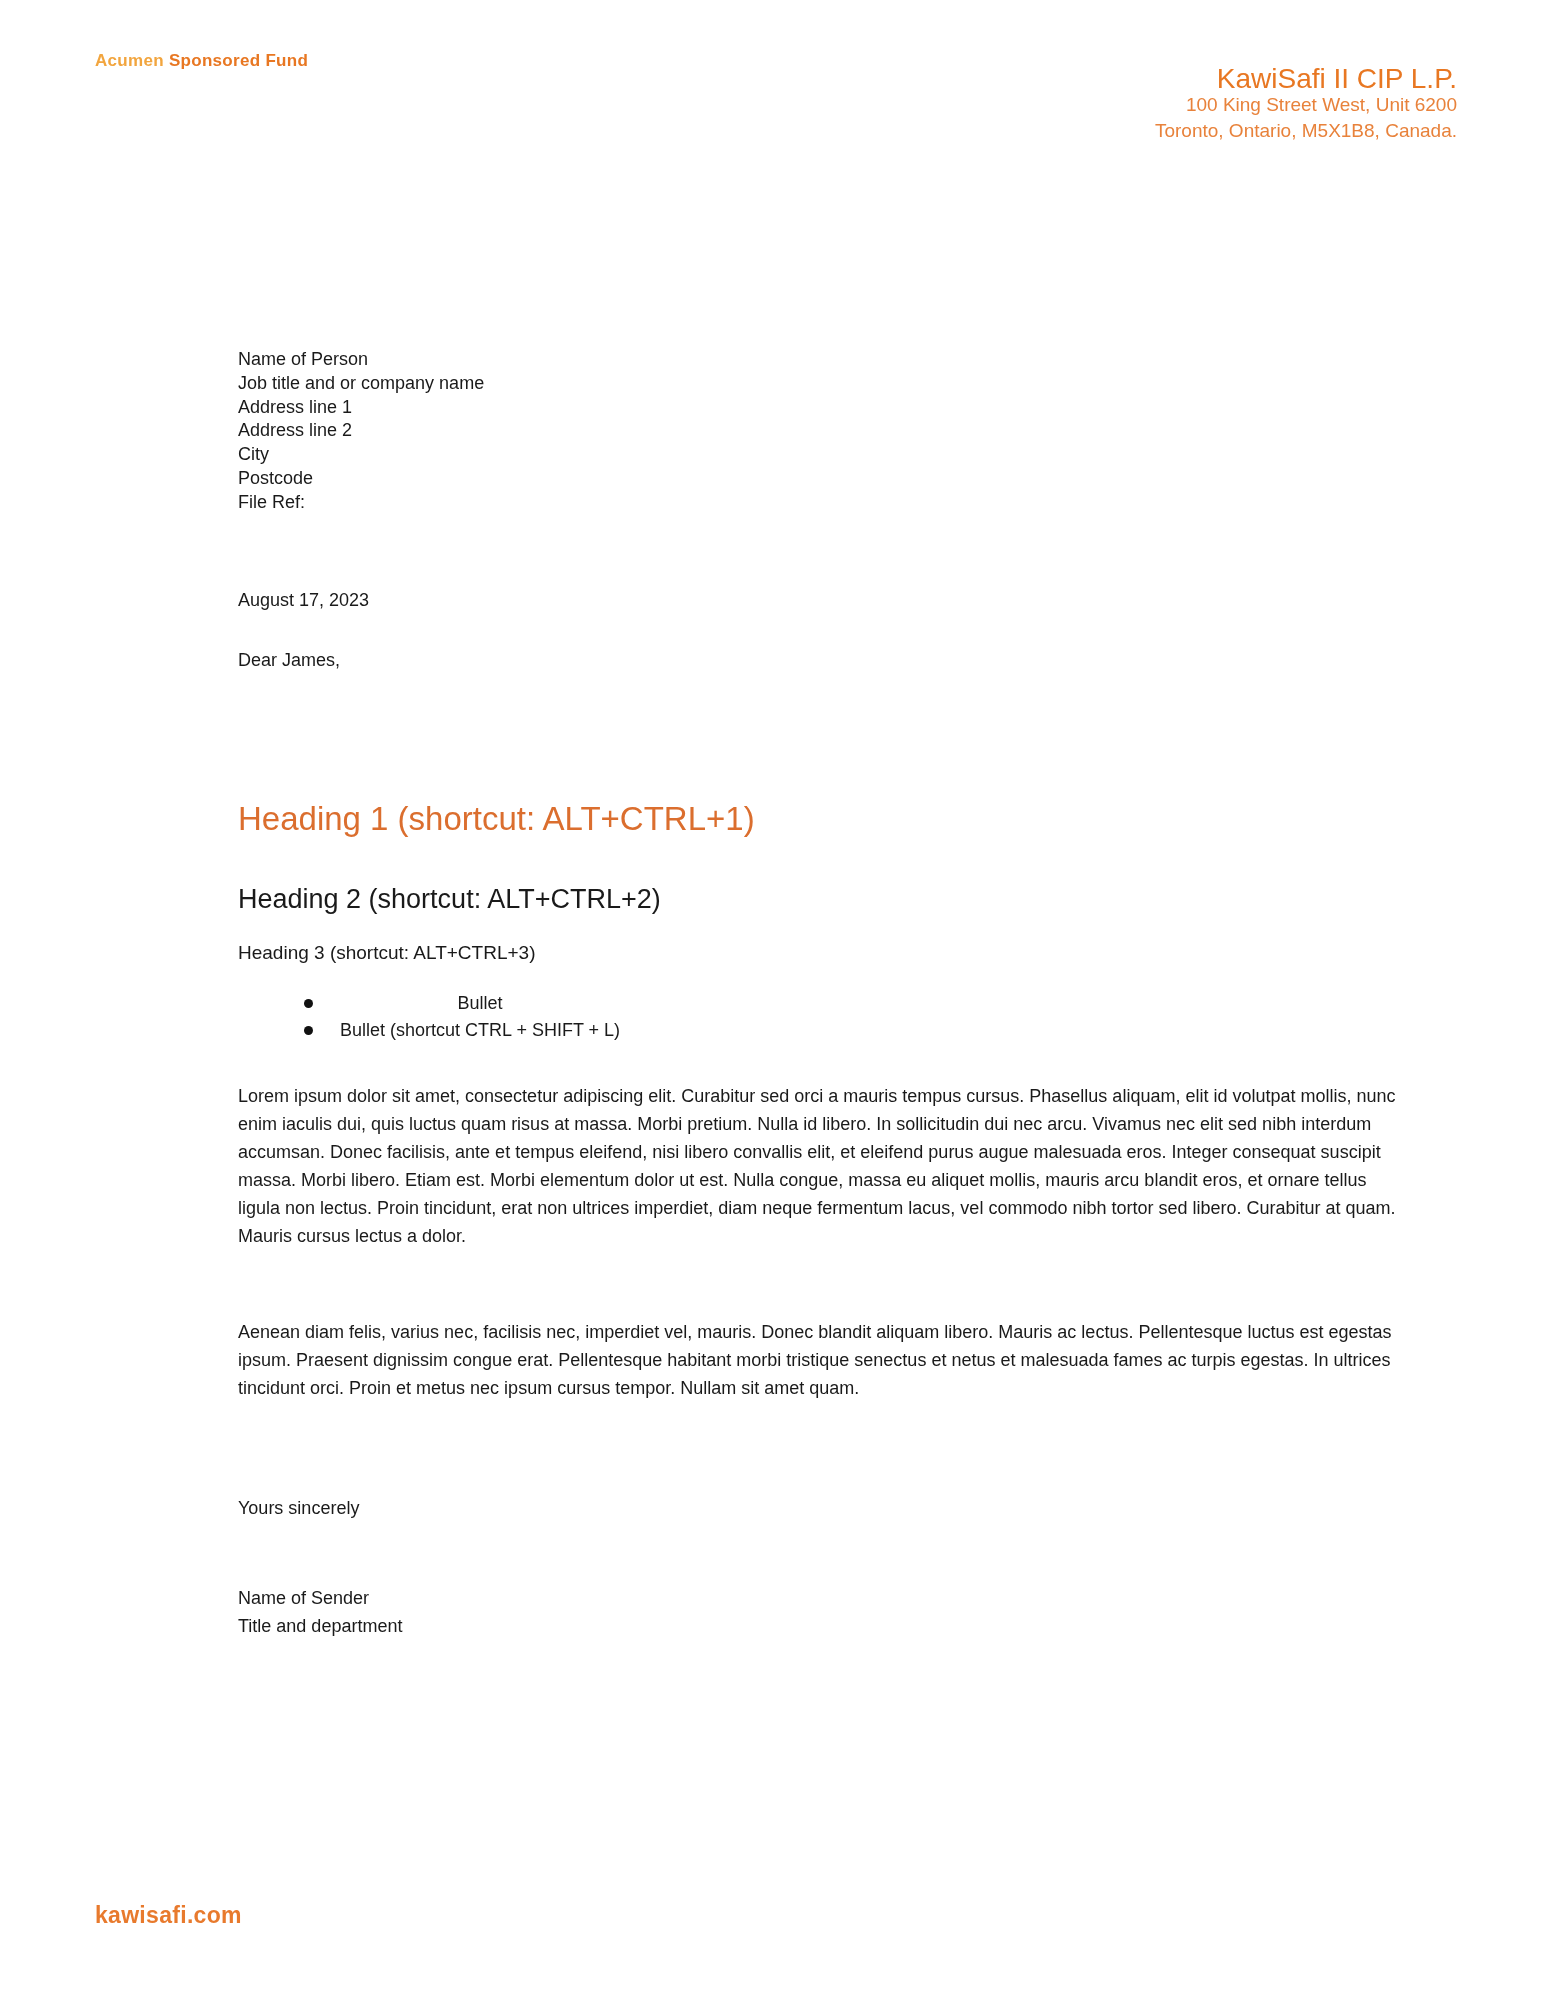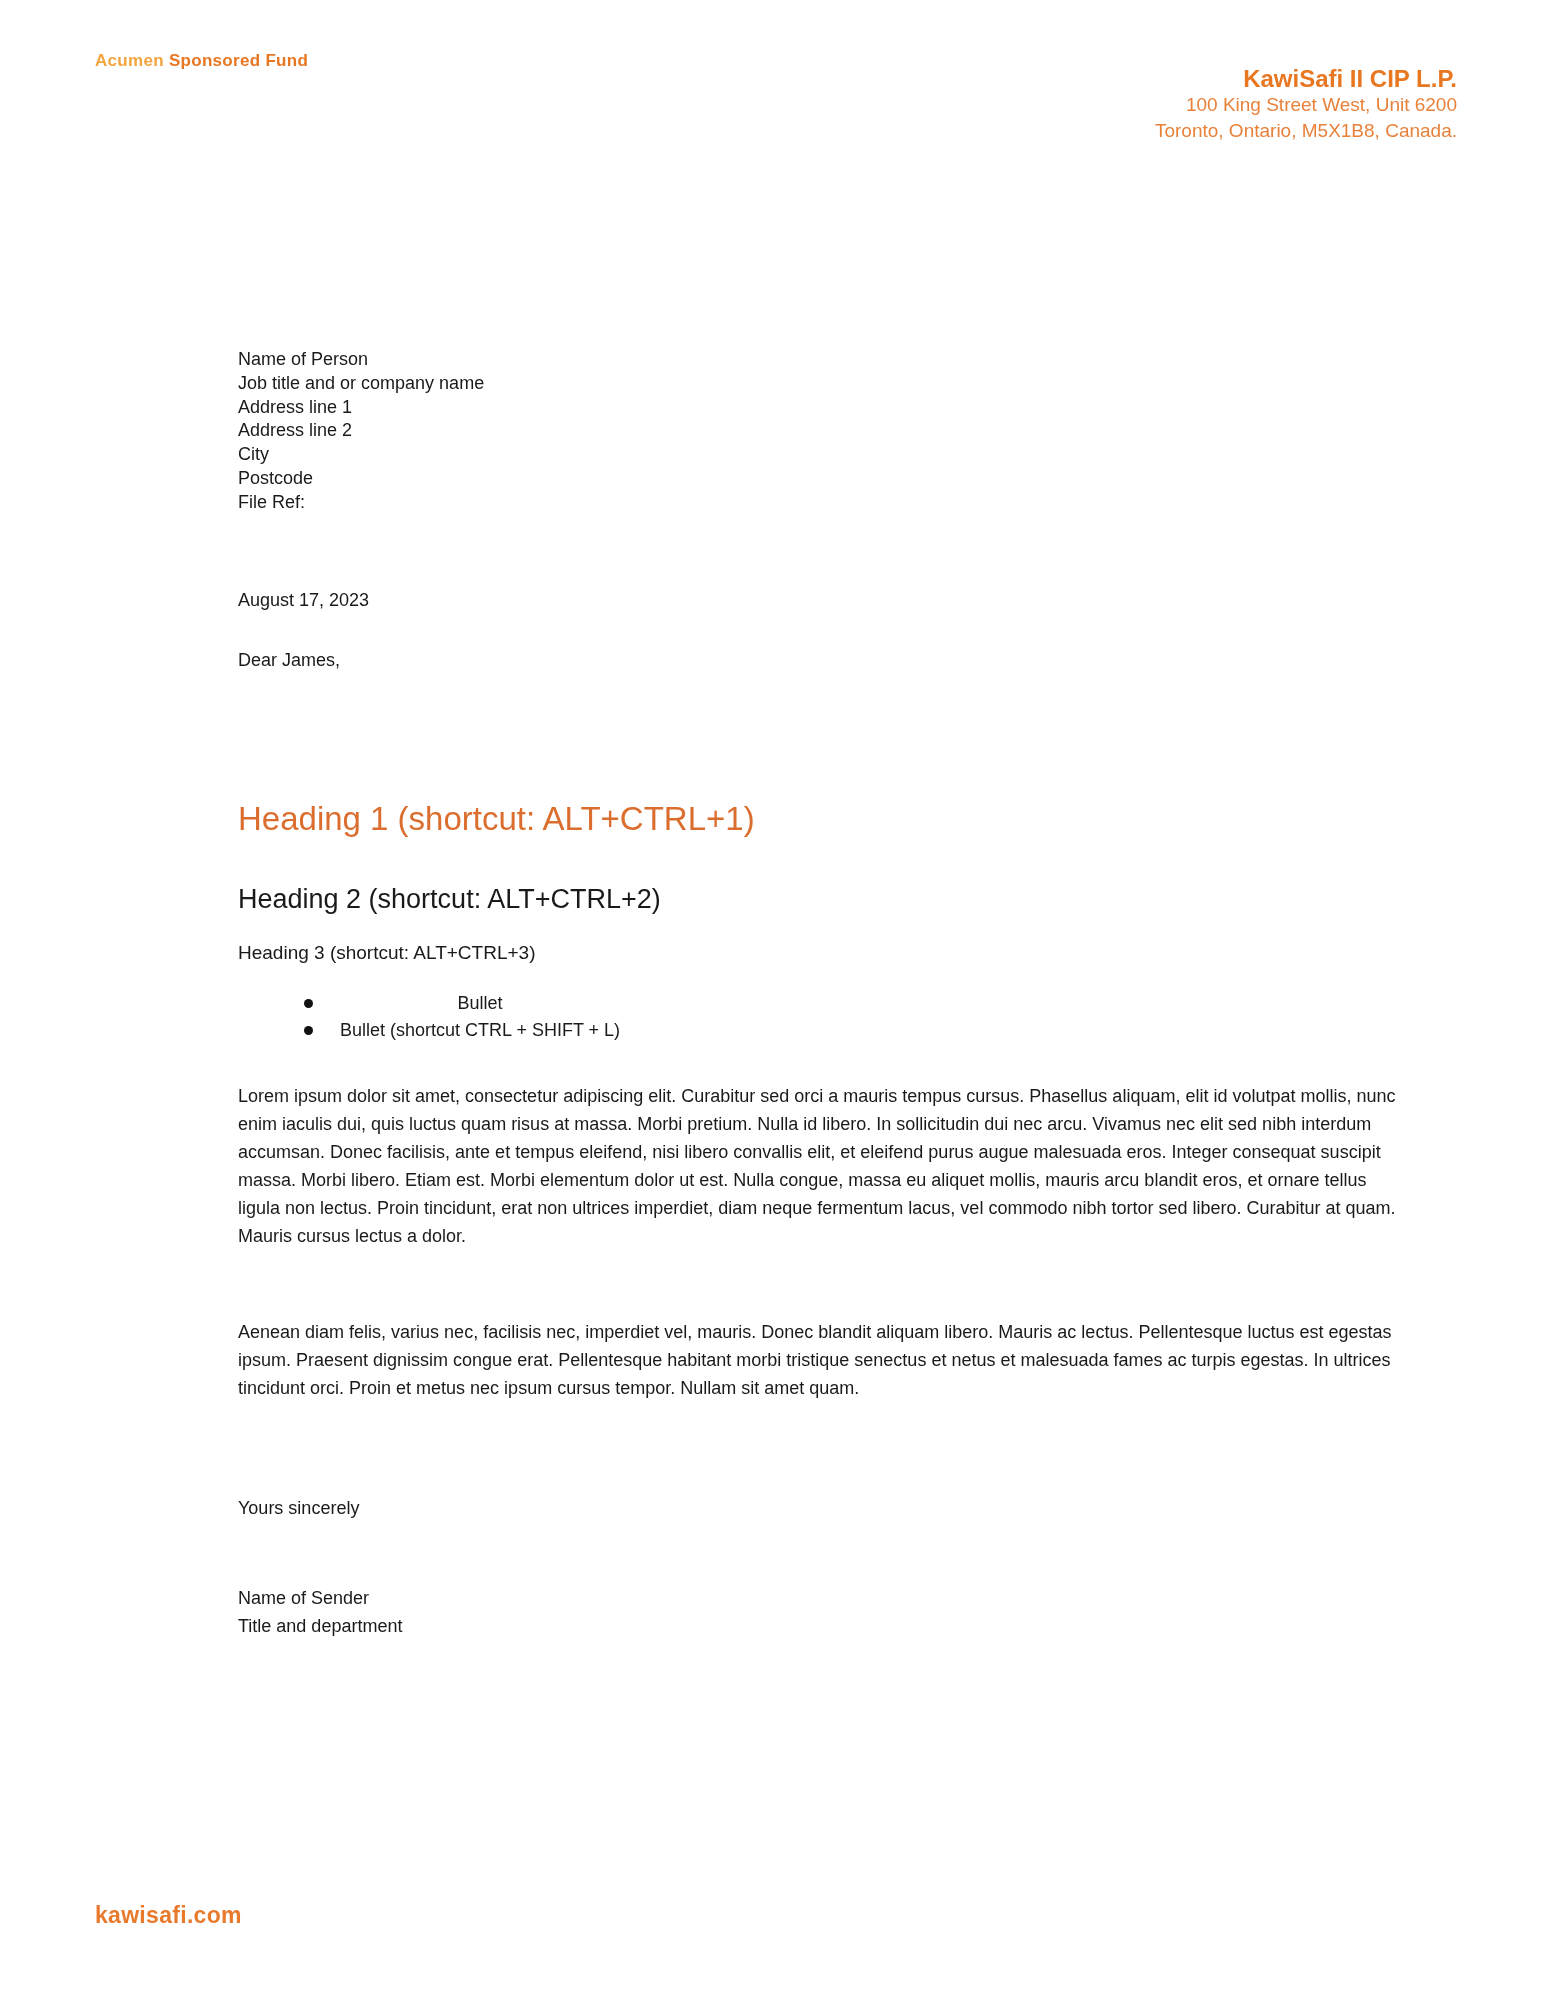--- a/index.html
+++ b/index.html
@@ -22,21 +22,21 @@
     margin-top:5px; margin-left:0;
     font-size:17px; font-weight:bold; letter-spacing:.3px; white-space:nowrap;
   }
   .tagline-light { color:#F2A53E; }
   .tagline-dark  { color:#E87722; }
 
   .header-address {
     position:absolute; right:93px; top:66px;
     text-align:right; color:#E8823B; line-height:26px; white-space:nowrap;
   }
-  .header-address .company-name { font-size:24px; font-weight:bold; color:#E87722; }
+  .header-address .company-name { font-size:28px; font-weight:normal; color:#E87722; }
   .header-address .addr-line { font-size:19px;margin-left:36px; }
 
   
   .letter-body {
     position:absolute; left:238px; top:2px; width:1165px; height:100%;
     font-size:18px;
   }
   .letter-body > * { position:absolute; left:0; }
 
   .recipient-block { top:346px; line-height:23.8px; }

